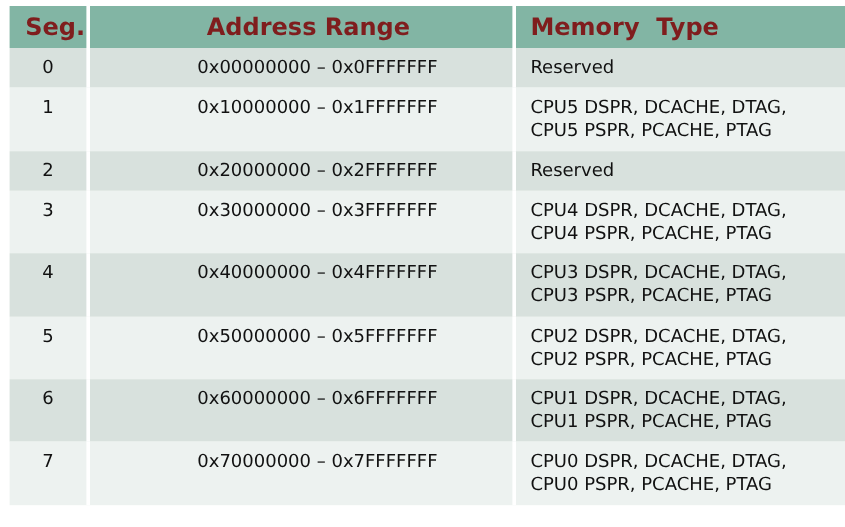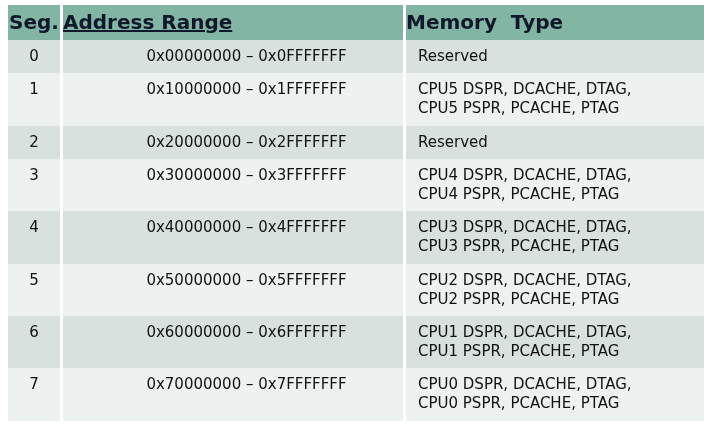--- a/index.html
+++ b/index.html
@@ -20,33 +20,33 @@
     left: 8px;
     top: 5px;
     width: 696px;
     border-collapse: collapse;
     table-layout: fixed;
   }
 
   
   #mem-table thead th {
     background: #82b5a4;
-    color: #0f172a;
+    color: #7f1d1d;
     font-size: 20px;
     font-weight: bold;
     height: 33px;
-    padding: 0 0 2px 0;
+    padding: 0 0 2px 12px;
     vertical-align: middle;
     border-right: 3px solid #ffffff;
     white-space: pre;
   }
   #mem-table thead th.last-col { border-right: none; }
 
   th.col-seg   { width: 52px;  text-align: center; }
-  th.col-addr  { width: 340px; text-align: left; text-decoration: underline; }
+  th.col-addr  { width: 340px; text-align: center; }
   th.col-mem   { width: 304px; text-align: left; padding-left: 12px; }
 
   
   #mem-table tbody td {
     font-size: 15px;
     color: #111111;
     vertical-align: top;
     padding-top: 7px;
     padding-bottom: 7px;
     border-right: 3px solid #ffffff;

